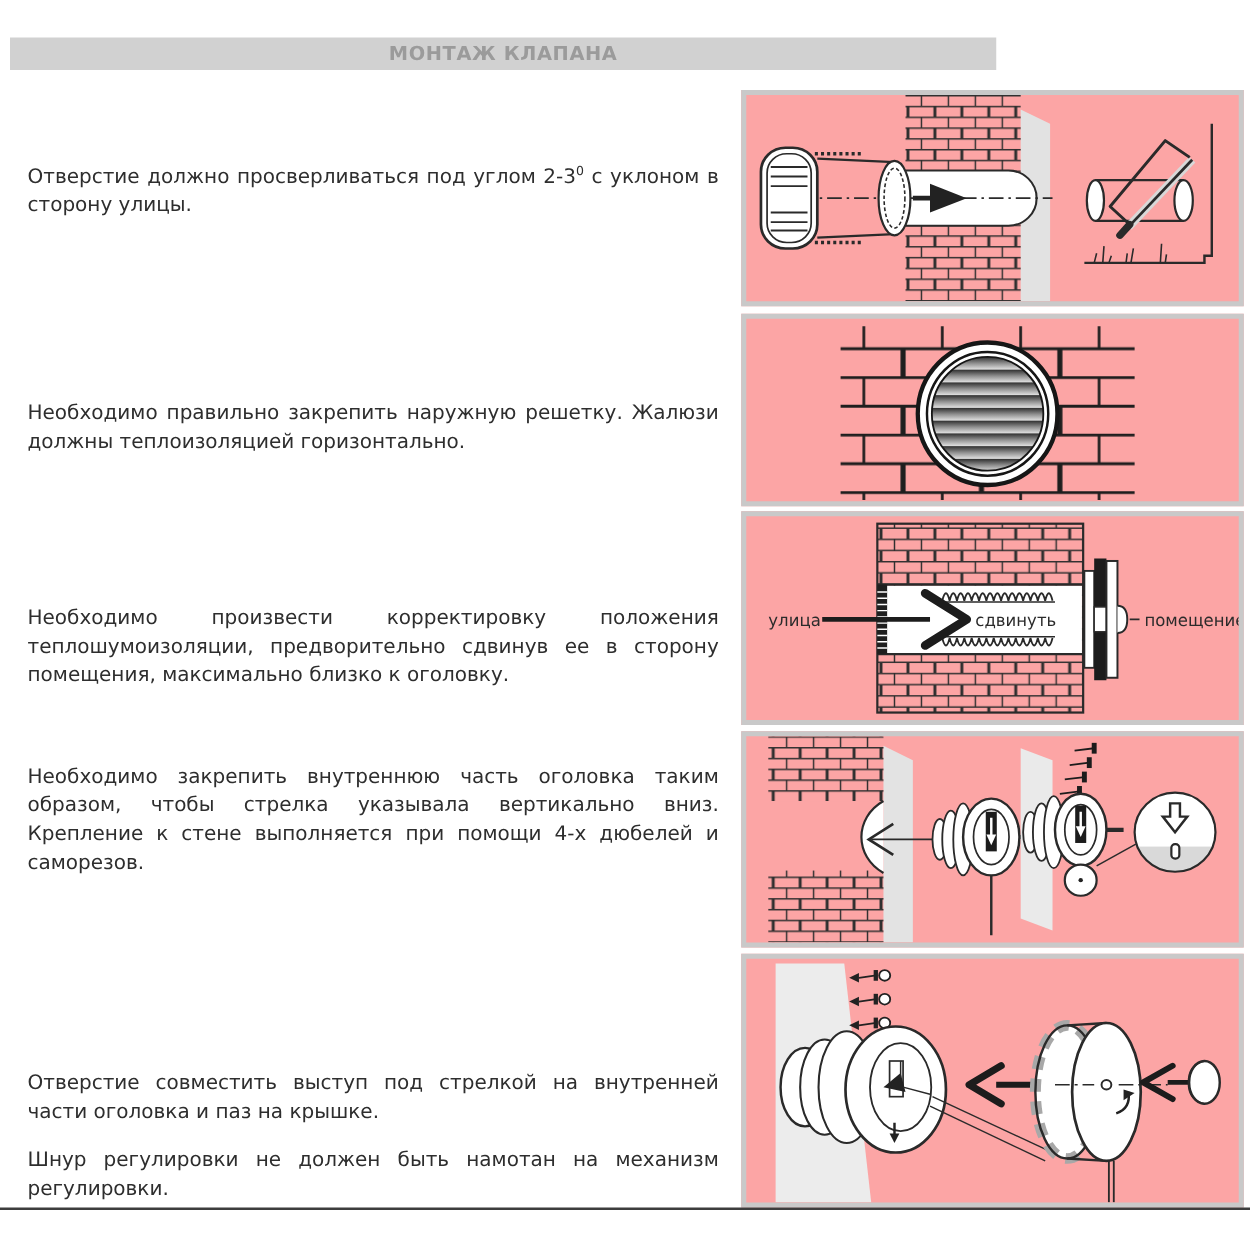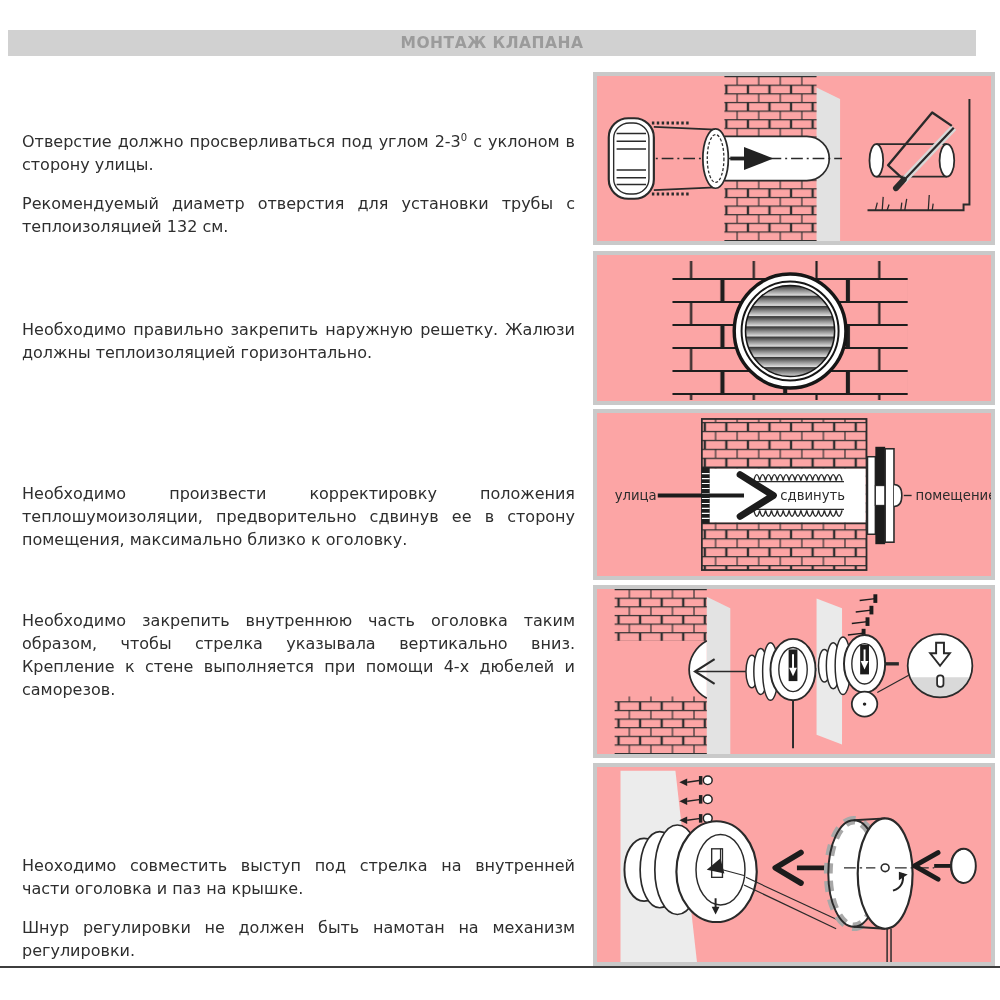--- a/index.html
+++ b/index.html
@@ -1,21 +1,21 @@
 <!DOCTYPE html>
 <html><head>
 <meta charset="utf-8">
 <style>
   html,body { margin:0; padding:0; }
   body {
     width:1000px; height:1000px; position:relative; background:#ffffff;
     font-family:"DejaVu Sans","Liberation Sans",sans-serif;
   }
   .titlebar {
-    position:absolute; left:8px; top:30px; width:968px; height:26px;
+    position:absolute; left:8px; top:30px; width:789px; height:26px;
     background:#d1d1d1; display:flex; align-items:center; justify-content:center;
   }
   .titlebar .title {
     color:#9b9b9b; font-weight:bold; font-size:15.5px; letter-spacing:.5px;
   }
   .txt {
     position:absolute; left:6px; width:585px; color:#2e2e2e;
     font-size:16px; line-height:23px; text-align:justify;
   }
   .txt p { margin:16px; }
@@ -34,37 +34,36 @@
 <body>
 
 <div>
 
   <header class="titlebar">
     <span class="title">МОНТАЖ КЛАПАНА</span>
   </header>
 
   <div class="txt" style="top:110px">
     <p><span>Отверстие должно просверливаться под углом 2-3</span><sup>0</sup><span> с уклоном в сторону улицы.</span></p>
-    <p><span>Рекомендуемый диаметр отверстия для установки трубы с теплоизоляцией 132 см.</span></p>
   </div>
 
   <div class="txt" style="top:302px">
     <p><span>Необходимо правильно закрепить наружную решетку. Жалюзи должны теплоизоляцией горизонтально.</span></p>
   </div>
 
   <div class="txt" style="top:466px">
     <p><span>Необходимо произвести корректировку положения теплошумоизоляции, предворительно сдвинув ее в сторону помещения, максимально близко к оголовку.</span></p>
   </div>
 
   <div class="txt" style="top:593px">
     <p><span>Необходимо закрепить внутреннюю часть оголовка таким образом, чтобы стрелка указывала вертикально вниз. Крепление к стене выполняется при помощи 4-х дюбелей и саморезов.</span></p>
   </div>
 
   <div class="txt" style="top:838px">
-    <p><span>Неоходимо совместить выступ под стрелка на внутренней части оголовка и паз на крышке.</span></p>
+    <p><span>Отверстие совместить выступ под стрелкой на внутренней части оголовка и паз на крышке.</span></p>
     <p><span>Шнур регулировки не должен быть намотан на механизм регулировки.</span></p>
   </div>
 
   <figure class="fig" style="top:72px;height:173px">
     <svg viewBox="0 0 402 172" preserveAspectRatio="none">
       <defs>
         <pattern id="bk1" width="22" height="18" patternUnits="userSpaceOnUse">
           <path d="M0,0.6 H22 M0,9.6 H22 M11,0.6 V9.6 M0.6,9.6 V18 M21.4,9.6 V18" stroke="#2f2f2f" stroke-width="1.2" fill="none"></path>
         </pattern>
       </defs>

